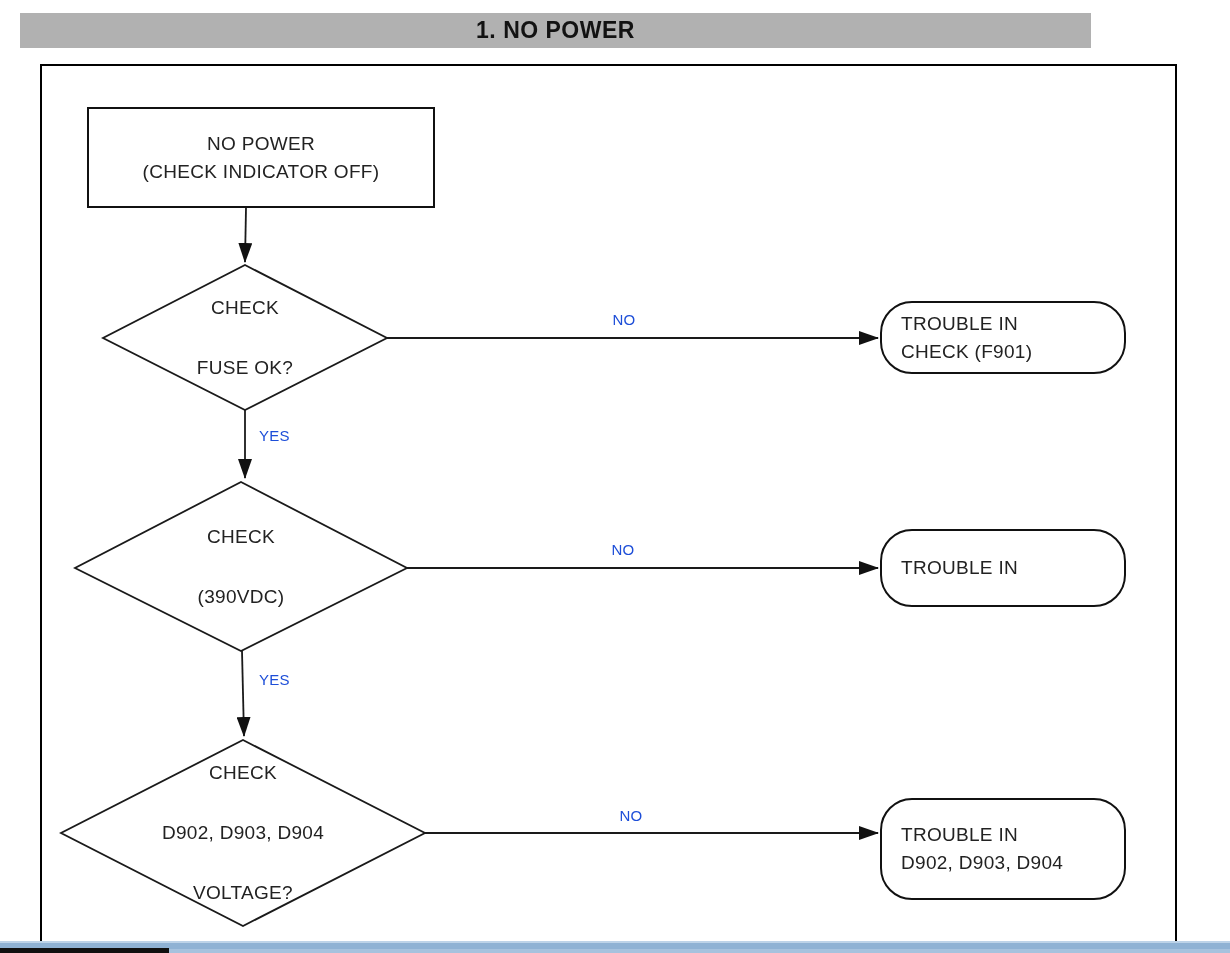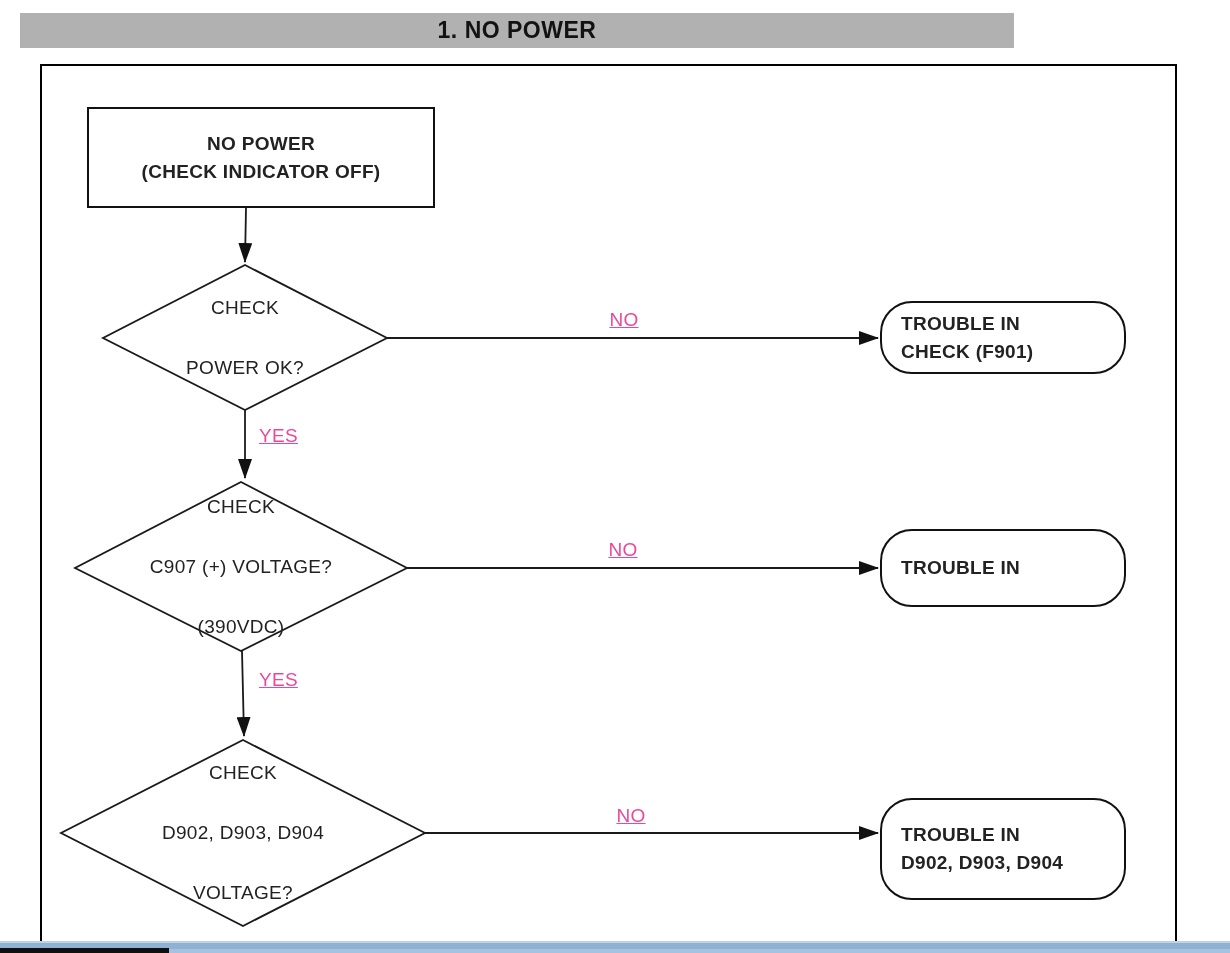--- a/index.html
+++ b/index.html
@@ -1,44 +1,44 @@
 <!DOCTYPE html>
 <html><head>
 <meta charset="utf-8">
 <style>
   html,body{margin:0;padding:0;background:#ffffff;}
   body{font-family:"Liberation Sans","DejaVu Sans",sans-serif;color:#222;}
   .stage{position:relative;width:1230px;height:953px;background:#fff;overflow:hidden;}
 
   .header-bar{
-    position:absolute;left:20px;top:13px;width:994px;height:35px;
+    position:absolute;left:20px;top:13px;width:1071px;height:35px;
     background:#b1b1b1;display:flex;align-items:center;justify-content:center;
   }
   .header-bar .title{
     font-size:23px;font-weight:bold;color:#121212;letter-spacing:0.5px;
   }
 
   .flow-border{
     position:absolute;left:40px;top:64px;width:1137px;height:889px;
     border:2px solid #000;box-sizing:border-box;background:transparent;
   }
 
   svg.connectors{position:absolute;left:0;top:0;pointer-events:none;}
 
   .node{
     position:absolute;box-sizing:border-box;
     font-size:19px;line-height:28px;letter-spacing:0.3px;color:#222;
   }
-  .rect-node{border:2px solid #111;background:#fff;font-weight:bold;}
+  .rect-node{border:2px solid #111;background:#fff;}
   .center-node{display:flex;flex-direction:column;align-items:center;justify-content:center;text-align:center;}
   .left-node{display:flex;flex-direction:column;justify-content:center;text-align:left;padding-left:19px;padding-right:6px;border-radius:32px;}
   .diamond-text{display:flex;flex-direction:column;align-items:center;justify-content:center;text-align:center;gap:32px;}
 
   .edge-label{
-    position:absolute;font-size:19px;line-height:22px;letter-spacing:0.3px;color:#ec4899;text-decoration:underline;
+    position:absolute;font-size:15px;line-height:22px;letter-spacing:0.3px;color:#1d4ed8;
   }
   .edge-label.centered{width:100px;text-align:center;}
 
   .taskbar{
     position:absolute;left:0;top:941px;width:1230px;height:12px;
     background:#8fb2d4;border-top:2px solid #bdd3e8;box-sizing:border-box;
   }
   .taskbar-dark{
     position:absolute;left:0;top:948px;width:169px;height:5px;background:#101010;
   }
@@ -81,26 +81,25 @@
     <polygon points="243,740 425,833 243,926 61,833" fill="#ffffff" stroke="#1a1a1a" stroke-width="1.8"></polygon>
   </svg>
 
   <div class="node rect-node center-node" style="left:87px;top:107px;width:348px;height:101px;">
     <span>NO POWER</span>
     <span>(CHECK INDICATOR OFF)</span>
   </div>
 
   <div class="node diamond-text" style="left:103px;top:266px;width:284px;height:143px;">
     <span>CHECK</span>
-    <span>POWER OK?</span>
+    <span>FUSE OK?</span>
   </div>
 
   <div class="node diamond-text" style="left:75px;top:483px;width:332px;height:167px;">
     <span>CHECK</span>
-    <span>C907 (+) VOLTAGE?</span>
     <span>(390VDC)</span>
   </div>
 
   <div class="node diamond-text" style="left:61px;top:741px;width:364px;height:184px;">
     <span>CHECK</span>
     <span>D902, D903, D904</span>
     <span>VOLTAGE?</span>
   </div>
 
   <div class="node rect-node left-node" style="left:880px;top:301px;width:246px;height:73px;">

